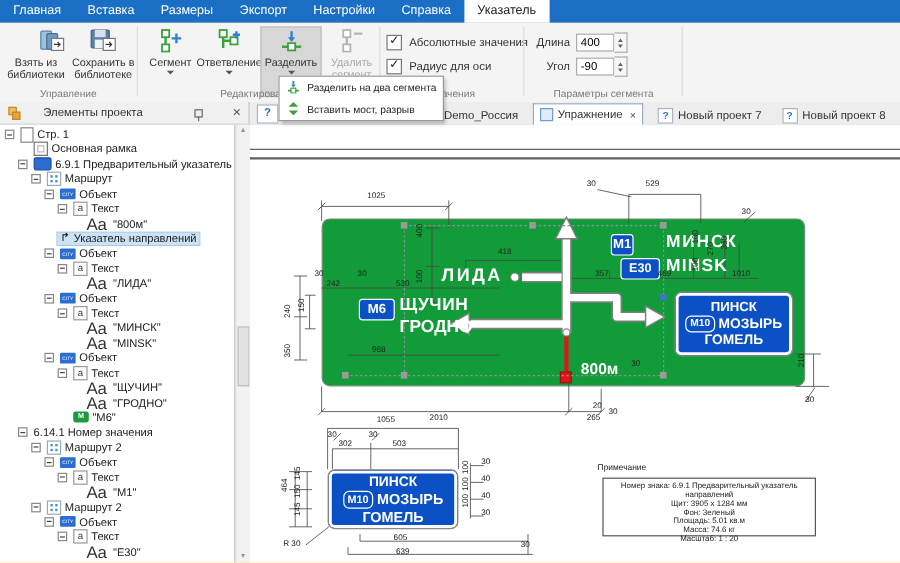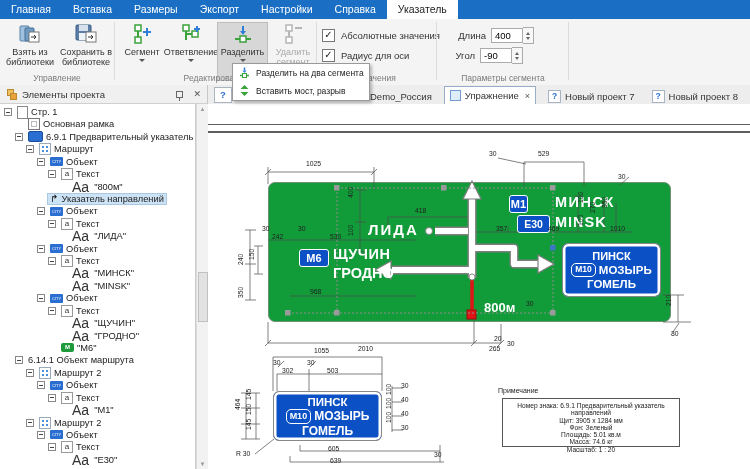--- a/index.html
+++ b/index.html
@@ -40,21 +40,21 @@
   .docstrip{position:absolute;left:208px;top:85px;width:542px;height:19px;background:#ededed;border-bottom:1px solid #b5b5b5;}
   .helpbtn{position:absolute;left:6px;top:2px;width:16px;height:14px;background:#fff;border:1px solid #aab4c0;color:#2a6ed2;font-size:9.5px;font-weight:bold;text-align:center;line-height:14px;}
   .dtabs{position:absolute;left:157px;top:1px;height:18px;display:flex;gap:7px;align-items:flex-end;}
   .dtab{height:15px;display:flex;align-items:center;font-size:9.5px;color:#333;padding:0 5px;gap:4px;white-space:nowrap;}
   .dtab.active{background:#fff;border:1px solid #98aec8;border-bottom:0;height:17px;}
   .qbadge{width:11px;height:11px;border:1px solid #a8b4c4;background:#fff;color:#2a6ed2;font-size:8.5px;line-height:11px;text-align:center;font-weight:bold;flex:none;}
   .dticon{width:9px;height:9px;border:1px solid #6f9bd2;background:#dfecfa;flex:none;}
   .dtclose{color:#555;font-size:9px;margin-left:2px;}
 
   
-  .phead{position:absolute;left:0;top:85px;width:208px;height:19px;background:#f0f0f0;border-bottom:1px solid #d0d0d0;border-right:1px solid #c8c8c8;display:flex;align-items:center;font-size:9.5px;color:#333;padding:0 6px;gap:4px;box-sizing:border-box;}
+  .phead{position:absolute;left:0;top:85px;width:208px;height:19px;background:#f0f0f0;border-bottom:1px solid #d0d0d0;border-right:1px solid #c8c8c8;display:flex;align-items:center;font-size:9.5px;color:#333;padding:0 6px;gap:18px;box-sizing:border-box;}
   .ph-icon{width:12px;height:12px;position:relative;flex:none;}
   .ph-icon::before{content:"";position:absolute;left:1px;top:1px;width:5px;height:5px;background:#f0c060;border:1px solid #b98a2e;}
   .ph-icon::after{content:"";position:absolute;left:4px;top:5px;width:5px;height:5px;background:#e8a33d;border:1px solid #b98a2e;}
   .ph-sp{flex:1;}
   .pin{width:5px;height:5px;border:1px solid #666;position:relative;margin-right:6px;}
   .pin::after{content:"";position:absolute;left:1.5px;top:5px;width:1px;height:4px;background:#666;}
   .ph-x{font-size:9px;color:#555;}
   .tree{position:absolute;left:0;top:104px;width:196px;height:365px;background:#fff;border-right:1px solid #ccc;overflow:hidden;box-sizing:border-box;}
   .trow{position:absolute;height:12px;display:flex;align-items:center;font-size:9.3px;color:#222;white-space:nowrap;}
   .rowc{display:flex;align-items:center;padding:0 2px;gap:3px;}
@@ -117,21 +117,21 @@
       <div class="rtab">Главная</div>
       <div class="rtab">Вставка</div>
       <div class="rtab">Размеры</div>
       <div class="rtab">Экспорт</div>
       <div class="rtab">Настройки</div>
       <div class="rtab">Справка</div>
       <div class="rtab active">Указатель</div>
     </div>
 
   <div class="ribbon">
-    <div class="rbtn" style="left:2px;width:54px;">
+    <div class="rbtn" style="left:2px;width:54px;align-items:flex-end;">
       <span class="ric"><svg width="26" height="20" viewBox="0 0 26 20">
             <rect x="3" y="2" width="9" height="15" rx="1" fill="#9fc0de" stroke="#5b82a8"></rect>
             <rect x="8" y="4" width="9" height="13" rx="1" fill="#6f9cc4" stroke="#4a6f94"></rect>
             <rect x="12" y="8" width="10" height="10" fill="#fff" stroke="#777"></rect>
             <path d="M14,13 h5 m-2,-2 l2,2 l-2,2" stroke="#333" fill="none"></path>
           </svg></span>
       <span class="lbl">Взять из библиотеки</span>
     </div>
     <div class="rbtn" style="left:58px;width:54px;">
       <span class="ric"><svg width="26" height="20" viewBox="0 0 26 20">
@@ -186,21 +186,21 @@
     <div class="gsep" style="left:316px;"></div>
     <div class="cbrow" style="top:10px;">
       <span class="cb checked"></span>
       <span>Абсолютные значения</span>
     </div>
     <div class="cbrow" style="top:30px;">
       <span class="cb checked"></span>
       <span>Радиус для оси</span>
     </div>
     <div class="gsep" style="left:436px;"></div>
-    <div class="prow" style="left:454px;top:8px;">
+    <div class="prow" style="left:443px;top:8px;">
       <span class="plabel">Длина</span>
       <input class="pinput" value="400" style="">
       <span class="spin">
           <i class="up"></i>
           <i class="dn"></i>
         </span>
     </div>
     <div class="prow" style="left:443px;top:28px;">
       <span class="plabel">Угол</span>
       <input class="pinput" value="-90" style="">
@@ -402,21 +402,21 @@
       <div class="trow" style="top: 237.98px; left: 48px;">
         <span style="width: 11px; flex: 0 0 auto;"></span>
         <span class="rowc">
           <span class="ic ic-m6">М</span>
           <span>"М6"</span>
         </span>
       </div>
       <div class="trow" style="top: 250.4px; left: 15px;">
         <span class="exp"></span>
         <span class="rowc">
-          <span>6.14.1 Объект маршрута</span>
+          <span>6.14.1 Номер значения</span>
         </span>
       </div>
       <div class="trow" style="top: 262.82px; left: 26px;">
         <span class="exp"></span>
         <span class="rowc">
           <span class="ic ic-route"></span>
           <span>Маршрут 2</span>
         </span>
       </div>
       <div class="trow" style="top: 275.24px; left: 37px;">

